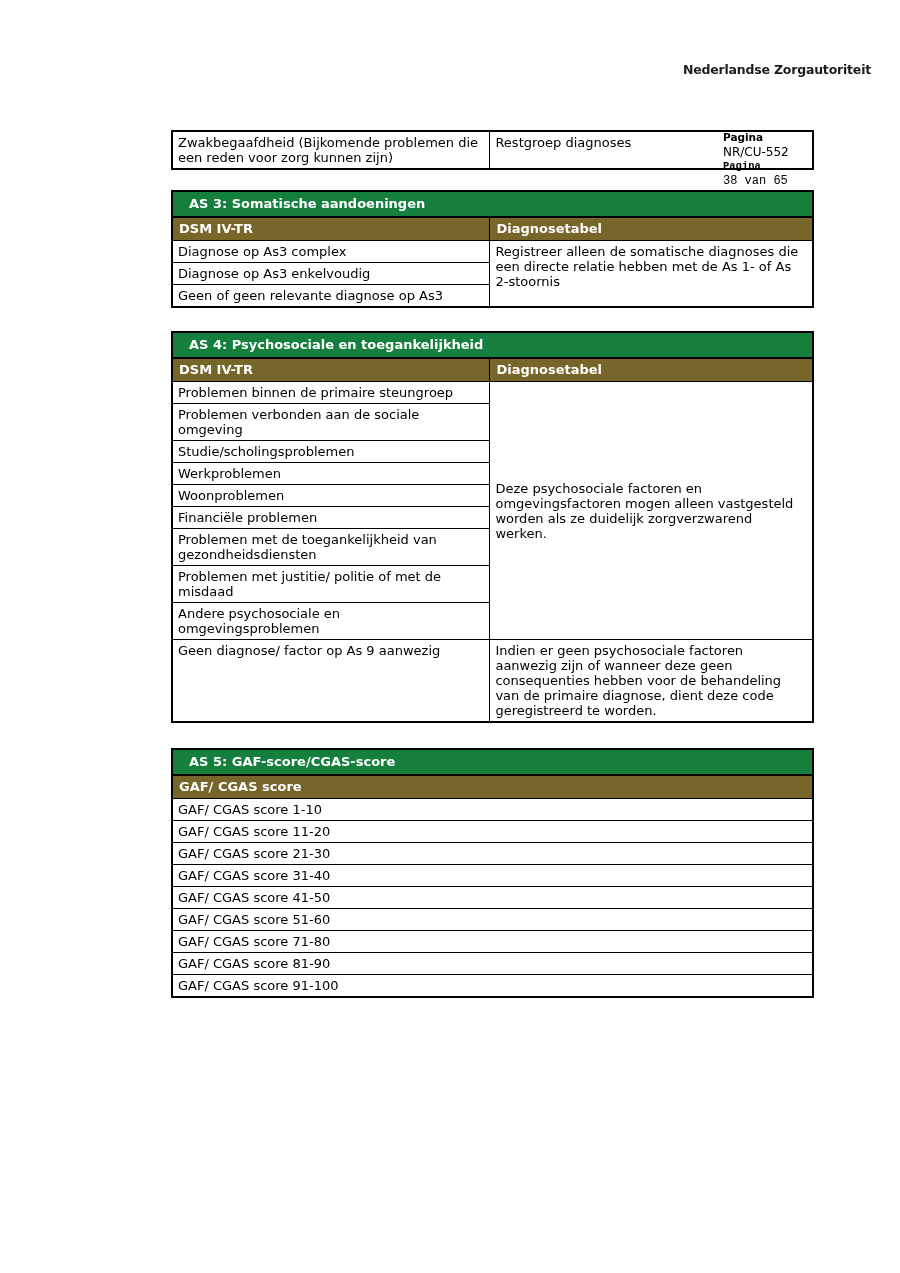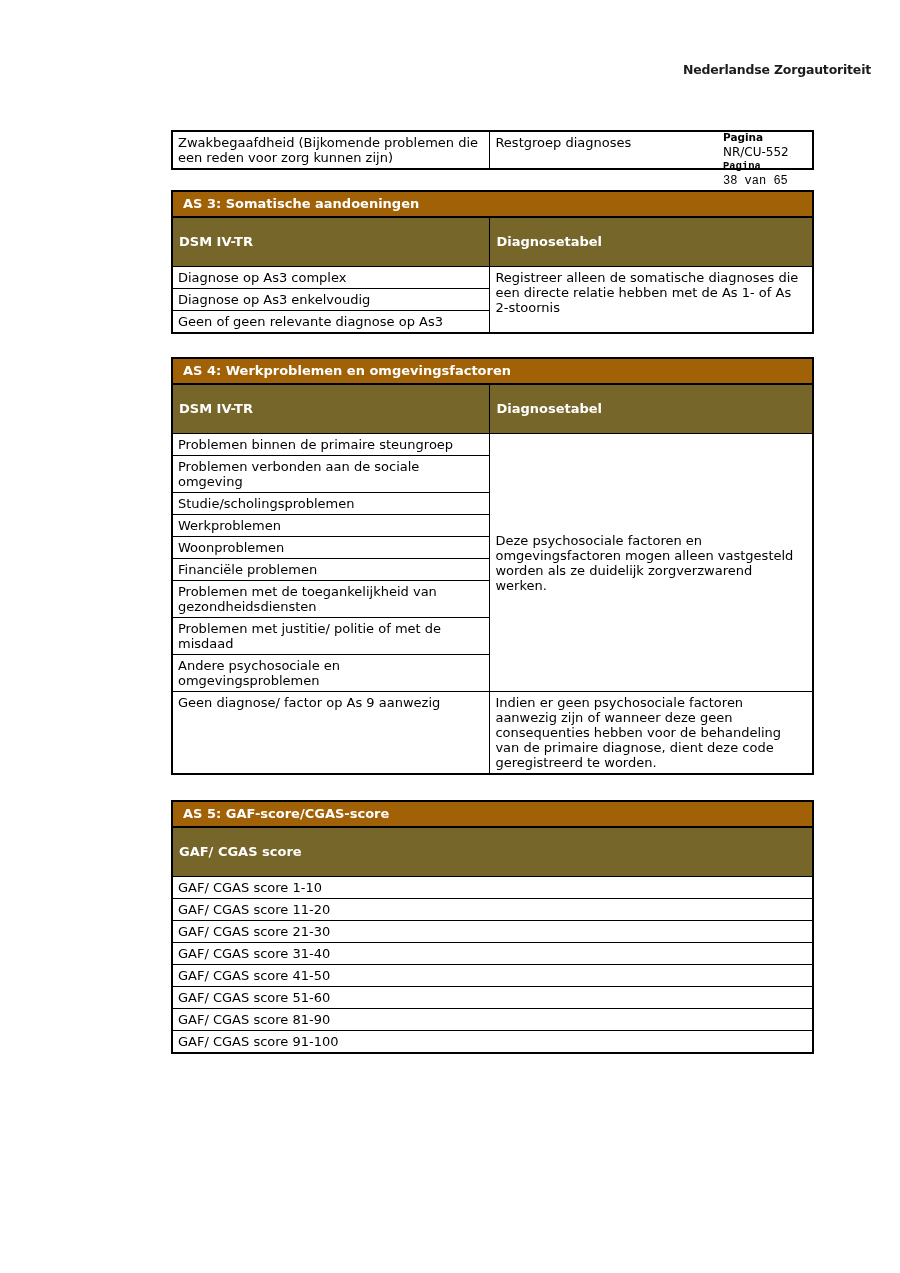--- a/index.html
+++ b/index.html
@@ -56,32 +56,32 @@
     padding: 3px 5px;
     line-height: 15px;
     font-size: 13px;
     text-align: left;
     vertical-align: top;
     background: transparent;
     word-wrap: break-word;
   }
 
   .bar-title th {
-    background: #a16207;
+    background: #15803d;
     color: #ffffff;
     font-weight: bold;
-    padding: 4px 10px;
+    padding: 4px 16px;
     line-height: 16px;
     border-bottom-width: 2px;
   }
   .bar-sub th {
     background: #77662a;
     color: #ffffff;
     font-weight: bold;
-    padding: 16px 6px;
+    padding: 3px 6px;
     line-height: 16px;
   }
 
   .note-cell { vertical-align: top; margin-top: 12px; }
   .note-cell-middle { vertical-align: middle; }
 
   .t-intro { margin-top: 0; }
   .t-as3   { margin-top: 20px; }
   .t-as4   { margin-top: 23px; }
   .t-as5   { margin-top: 25px; }
@@ -146,21 +146,21 @@
     </tbody>
       </table>
 
     <table class="t-as4">
       <colgroup>
           <col style="width:49.6%">
           <col style="width:50.4%">
         </colgroup>
       <tbody>
           <tr class="bar-title">
-        <th colspan="2">AS 4: Werkproblemen en omgevingsfactoren</th>
+        <th colspan="2">AS 4: Psychosociale en toegankelijkheid</th>
       </tr>
       <tr class="bar-sub">
         <th>DSM IV-TR</th>
         <th>Diagnosetabel</th>
       </tr>
       <tr>
         <td>Problemen binnen de primaire steungroep</td>
         <td rowspan="9" class="note-cell-middle">Deze psychosociale factoren en omgevingsfactoren mogen alleen vastgesteld worden als ze duidelijk zorgverzwarend werken.</td>
       </tr>
       <tr>
@@ -214,20 +214,23 @@
       <tr>
         <td>GAF/ CGAS score 31-40</td>
       </tr>
       <tr>
         <td>GAF/ CGAS score 41-50</td>
       </tr>
       <tr>
         <td>GAF/ CGAS score 51-60</td>
       </tr>
       <tr>
+        <td>GAF/ CGAS score 71-80</td>
+      </tr>
+      <tr>
         <td>GAF/ CGAS score 81-90</td>
       </tr>
       <tr>
         <td>GAF/ CGAS score 91-100</td>
       </tr>
     </tbody>
       </table>
 
   </div>
 </div>

